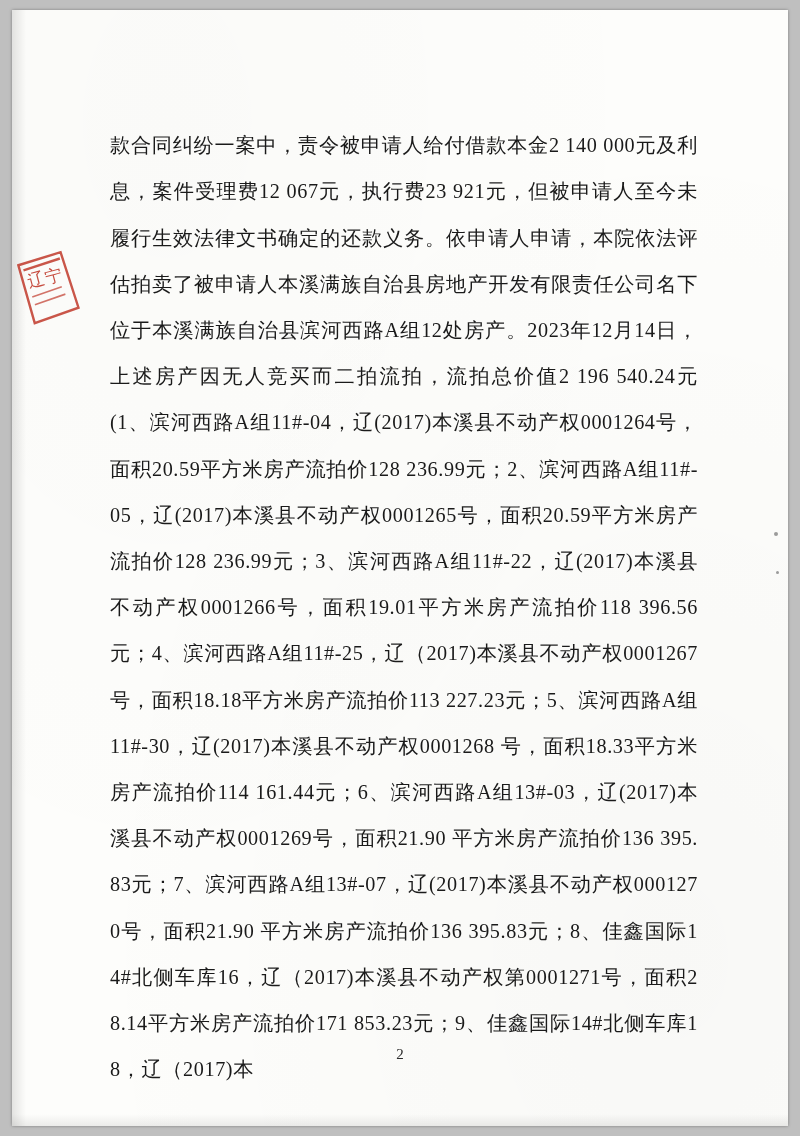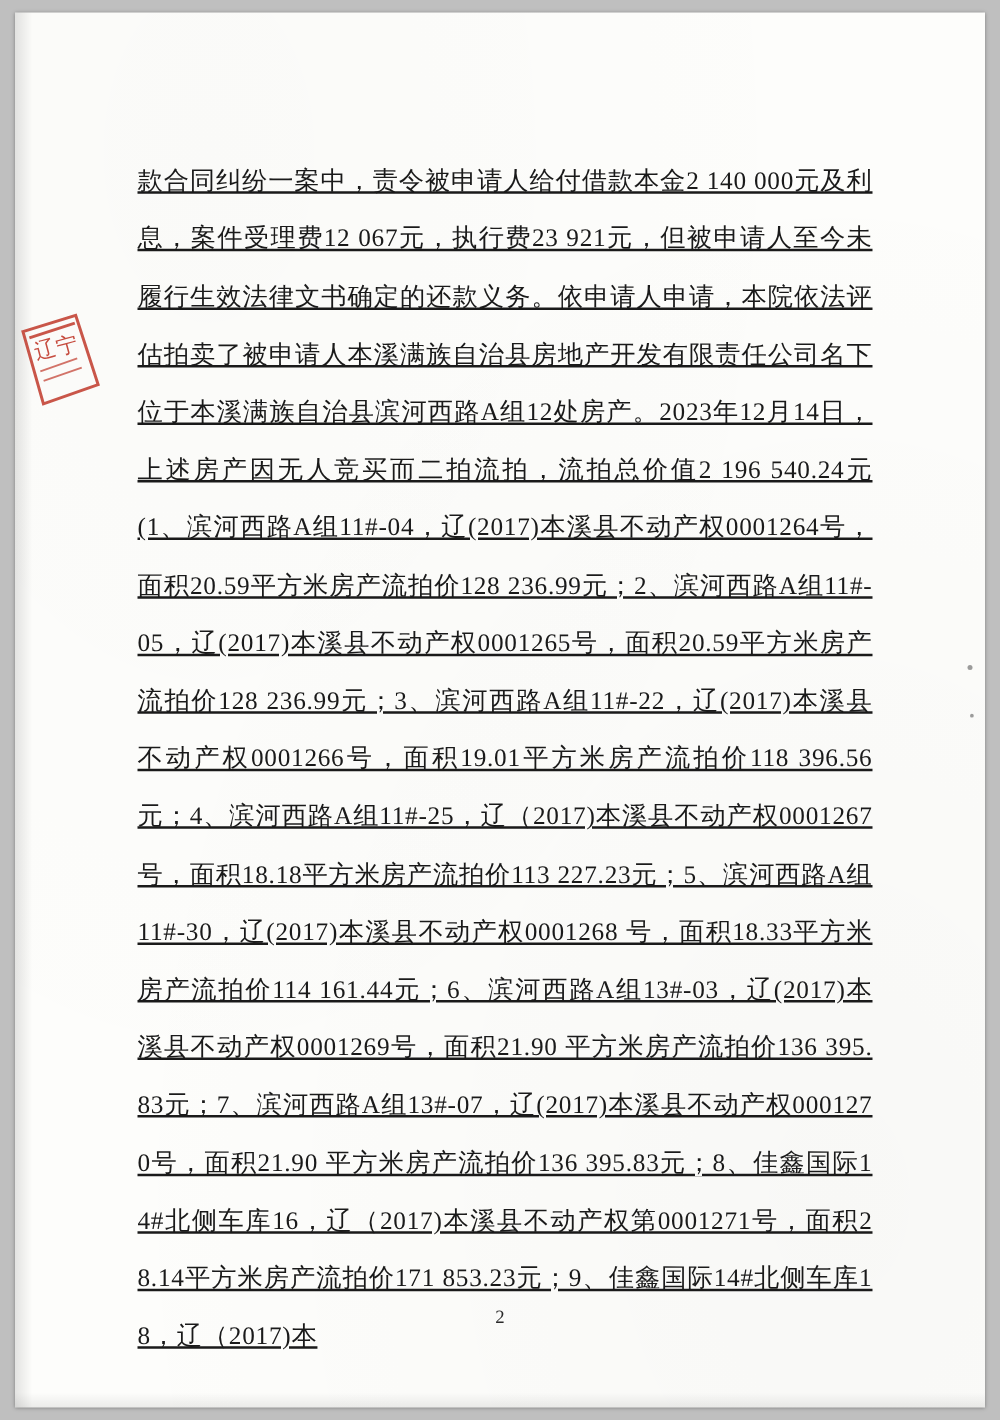--- a/index.html
+++ b/index.html
@@ -48,21 +48,20 @@
   .doc-paragraph {
     font-family: "Liberation Serif", "DejaVu Serif", serif;
     font-size: 20.2px;
     line-height: 46.2px;
     color: #1a1a1a;
     text-align: justify;
     text-justify: inter-ideograph;
     letter-spacing: 0.6px;
     white-space: pre-wrap;
     word-break: break-all;
-    text-decoration: underline;
   }
   .page-number {
     position: absolute;
     left: 0;
     top: 1036px;
     width: 776px;
     text-align: center;
     font-family: "Liberation Serif", "DejaVu Serif", serif;
     font-size: 15px;
     color: #2a2a2a;

